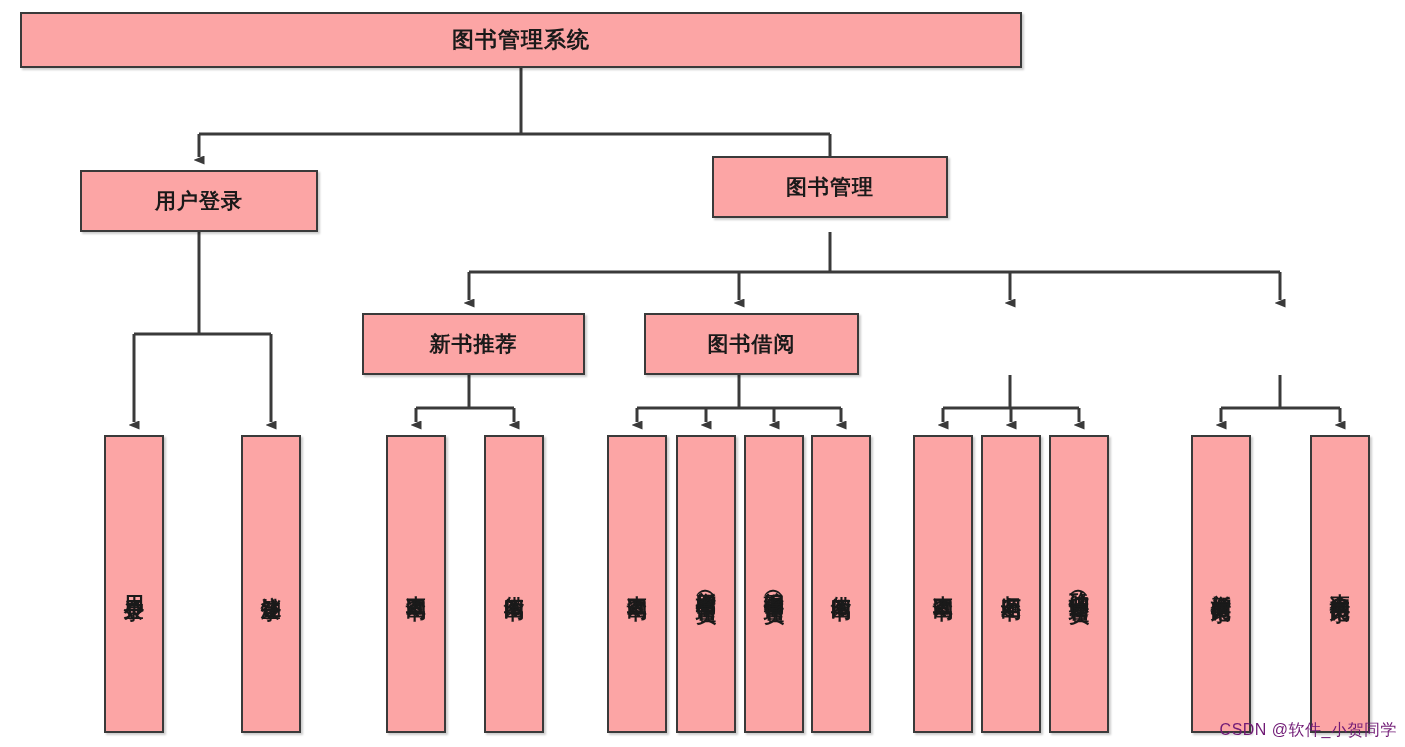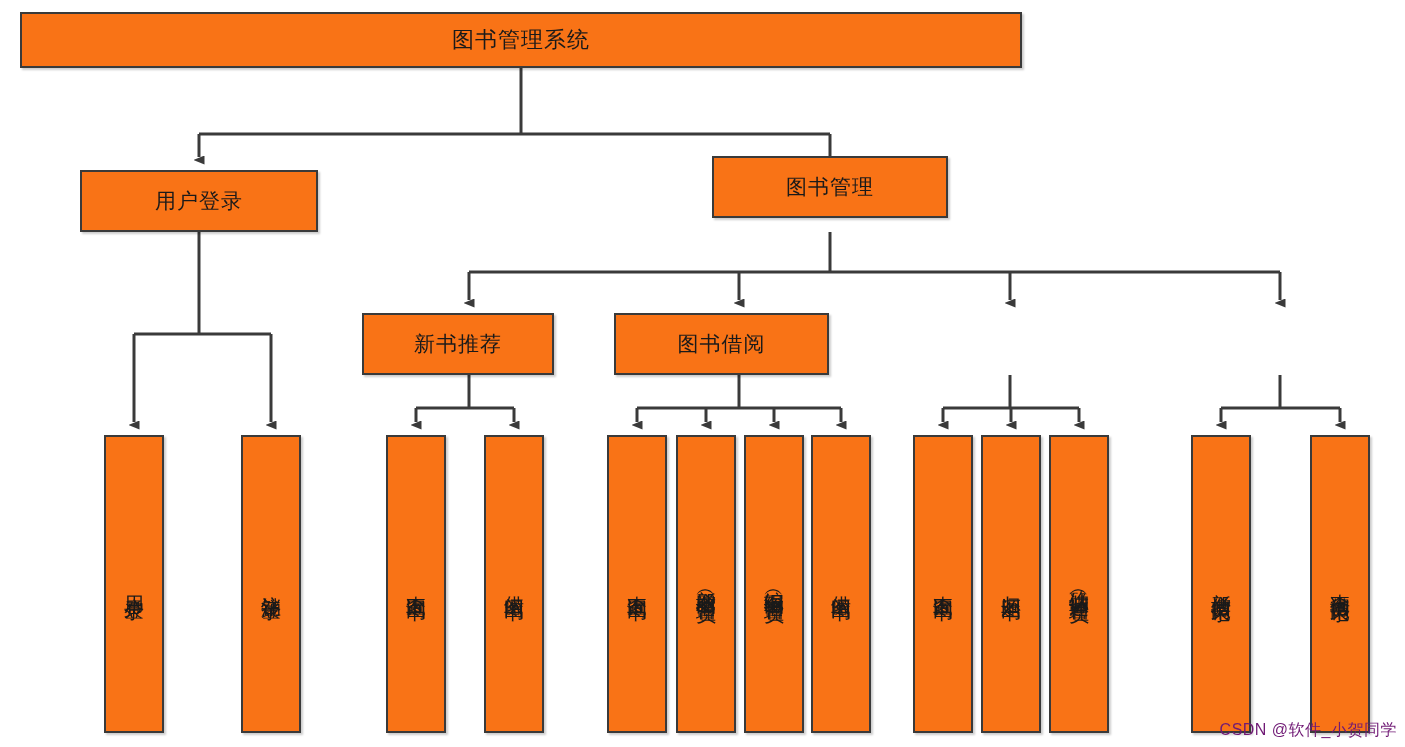--- a/index.html
+++ b/index.html
@@ -19,28 +19,29 @@
     position: absolute;
     left: 0;
     top: 0;
     width: 1405px;
     height: 747px;
     pointer-events: none;
   }
   .node {
     position: absolute;
     box-sizing: border-box;
-    background: #f97316;
+    background: #fca5a5;
     border: 2px solid #3a3a3a;
     box-shadow: 2px 2px 2px rgba(0,0,0,0.20);
     display: flex;
     align-items: center;
     justify-content: center;
     color: #1a1a1a;
     z-index: 2;
+    font-weight: bold;
   }
   .node-label {
     font-size: 21px;
     line-height: 1.25;
     letter-spacing: 1px;
     white-space: nowrap;
   }
   .node.vertical .node-label {
     writing-mode: vertical-rl;
     text-orientation: upright;
@@ -133,24 +134,24 @@
     <span class="node-label">图书管理系统</span>
   </div>
 
   <div class="node" style="left:80px; top:170px; width:238px; height:62px;">
     <span class="node-label">用户登录</span>
   </div>
   <div class="node" style="left:712px; top:156px; width:236px; height:62px;">
     <span class="node-label">图书管理</span>
   </div>
 
-  <div class="node" style="left:362px; top:313px; width:192px; height:62px;">
+  <div class="node" style="left:362px; top:313px; width:223px; height:62px;">
     <span class="node-label">新书推荐</span>
   </div>
-  <div class="node" style="left:614px; top:313px; width:215px; height:62px;">
+  <div class="node" style="left:644px; top:313px; width:215px; height:62px;">
     <span class="node-label">图书借阅</span>
   </div>
 
   <div class="node vertical" style="left:104px; top:435px; width:60px; height:298px;">
     <span class="node-label">用户登录</span>
   </div>
   <div class="node vertical" style="left:241px; top:435px; width:60px; height:298px;">
     <span class="node-label">注销登录</span>
   </div>
 

